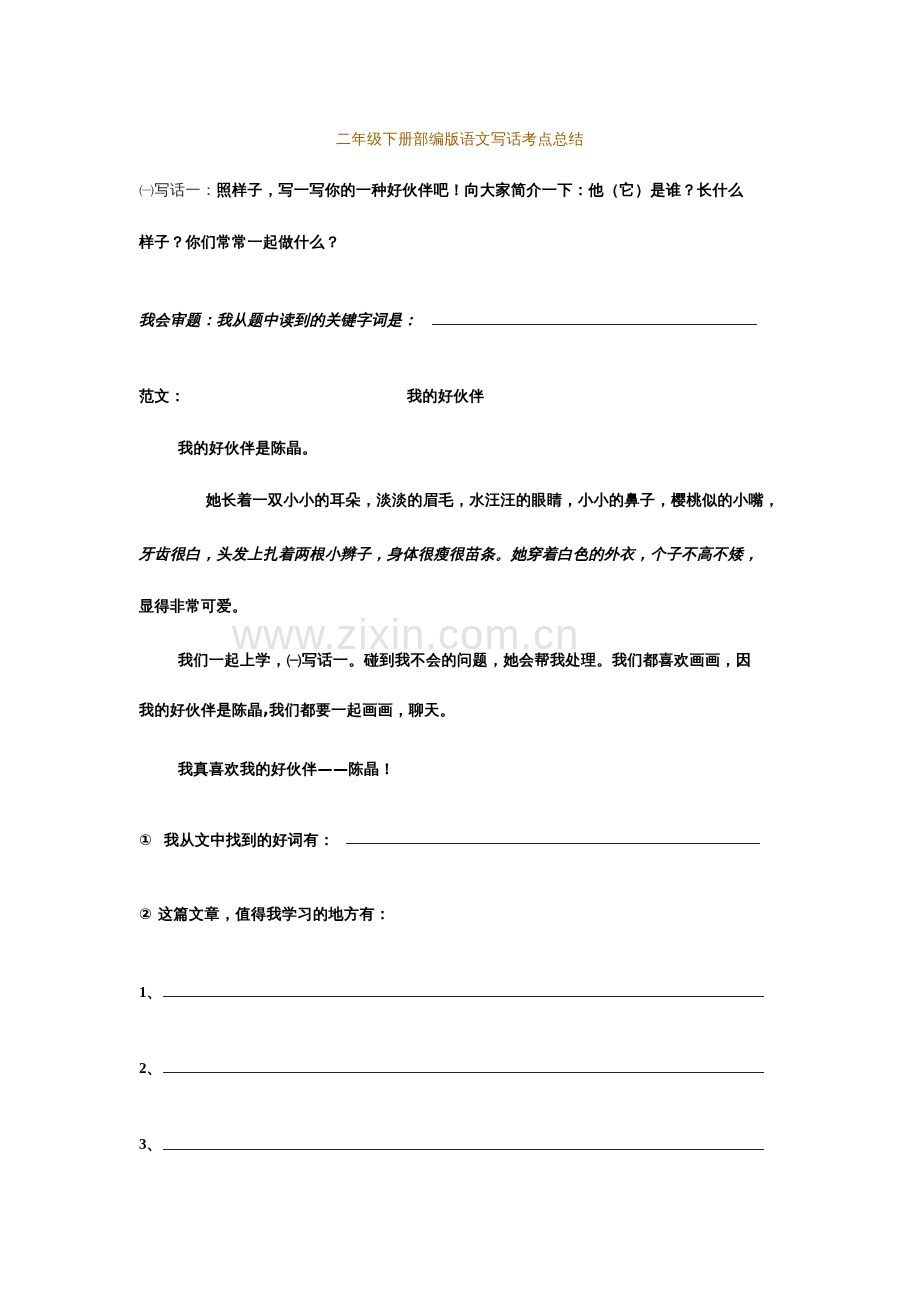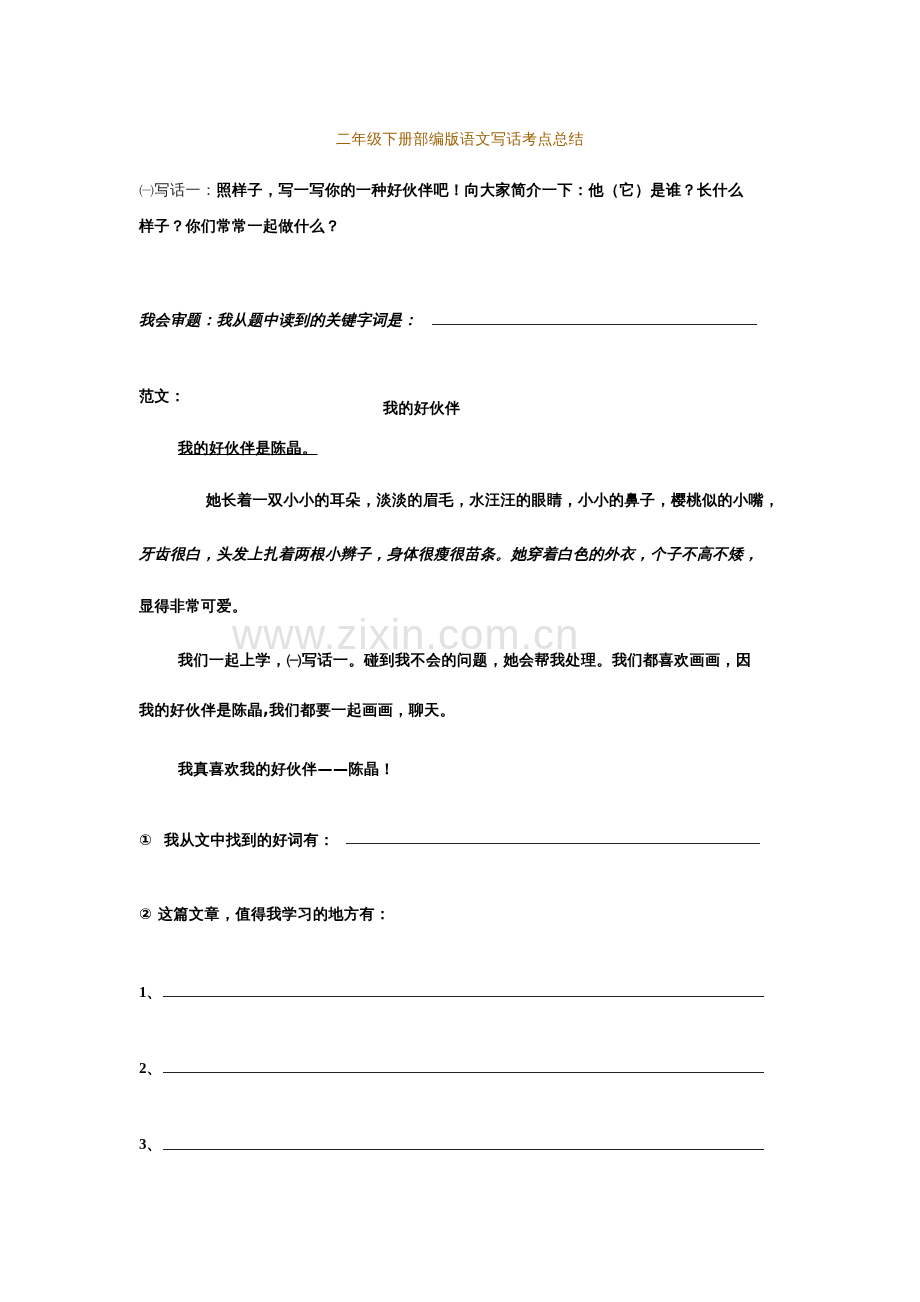--- a/index.html
+++ b/index.html
@@ -81,29 +81,29 @@
 
   <div class="watermark">www.zixin.com.cn</div>
 
   <div class="content">
 
     <div class="title">二年级下册部编版语文写话考点总结</div>
 
     <div class="line" style="top:180px; left:139px;">
       <span class="prefix-light">㈠写话一：</span><span>照样子，写一写你的一种好伙伴吧！向大家简介一下：他（它）是谁？长什么</span>
     </div>
-    <div class="line" style="top:216px; left:139px;">样子？你们常常一起做什么？</div>
+    <div class="line" style="top:232px; left:139px;">样子？你们常常一起做什么？</div>
 
     <div class="line" style="top:310px; left:139px;font-style:italic;">我会审题：我从题中读到的关键字词是：</div>
     <div class="blank" style="top:324px; left:432px; width:325px;"></div>
 
     <div class="line" style="top:386px; left:139px;">范文：</div>
-    <div class="line" style="top:386px; left:383px;margin-top:12px;">我的好伙伴</div>
+    <div class="line" style="top:386px; left:407px;">我的好伙伴</div>
 
-    <div class="line" style="top:438px; left:178px;text-decoration:underline;">我的好伙伴是陈晶。</div>
+    <div class="line" style="top:438px; left:178px;">我的好伙伴是陈晶。</div>
 
     <div class="line" style="top:490px; left:178px;margin-left:28px;">她长着一双小小的耳朵，淡淡的眉毛，水汪汪的眼睛，小小的鼻子，樱桃似的小嘴，</div>
     <div class="line" style="top:544px; left:139px;font-style:italic;">牙齿很白，头发上扎着两根小辫子，身体很瘦很苗条。她穿着白色的外衣，个子不高不矮，</div>
     <div class="line" style="top:596px; left:139px;">显得非常可爱。</div>
 
     <div class="line" style="top:650px; left:178px;">我们一起上学，㈠写话一。碰到我不会的问题，她会帮我处理。我们都喜欢画画，因</div>
     <div class="line" style="top:700px; left:139px;">我的好伙伴是陈晶,我们都要一起画画，聊天。</div>
 
     <div class="line" style="top:752px; left:178px;margin-top:7px;">我真喜欢我的好伙伴——陈晶！</div>
 

